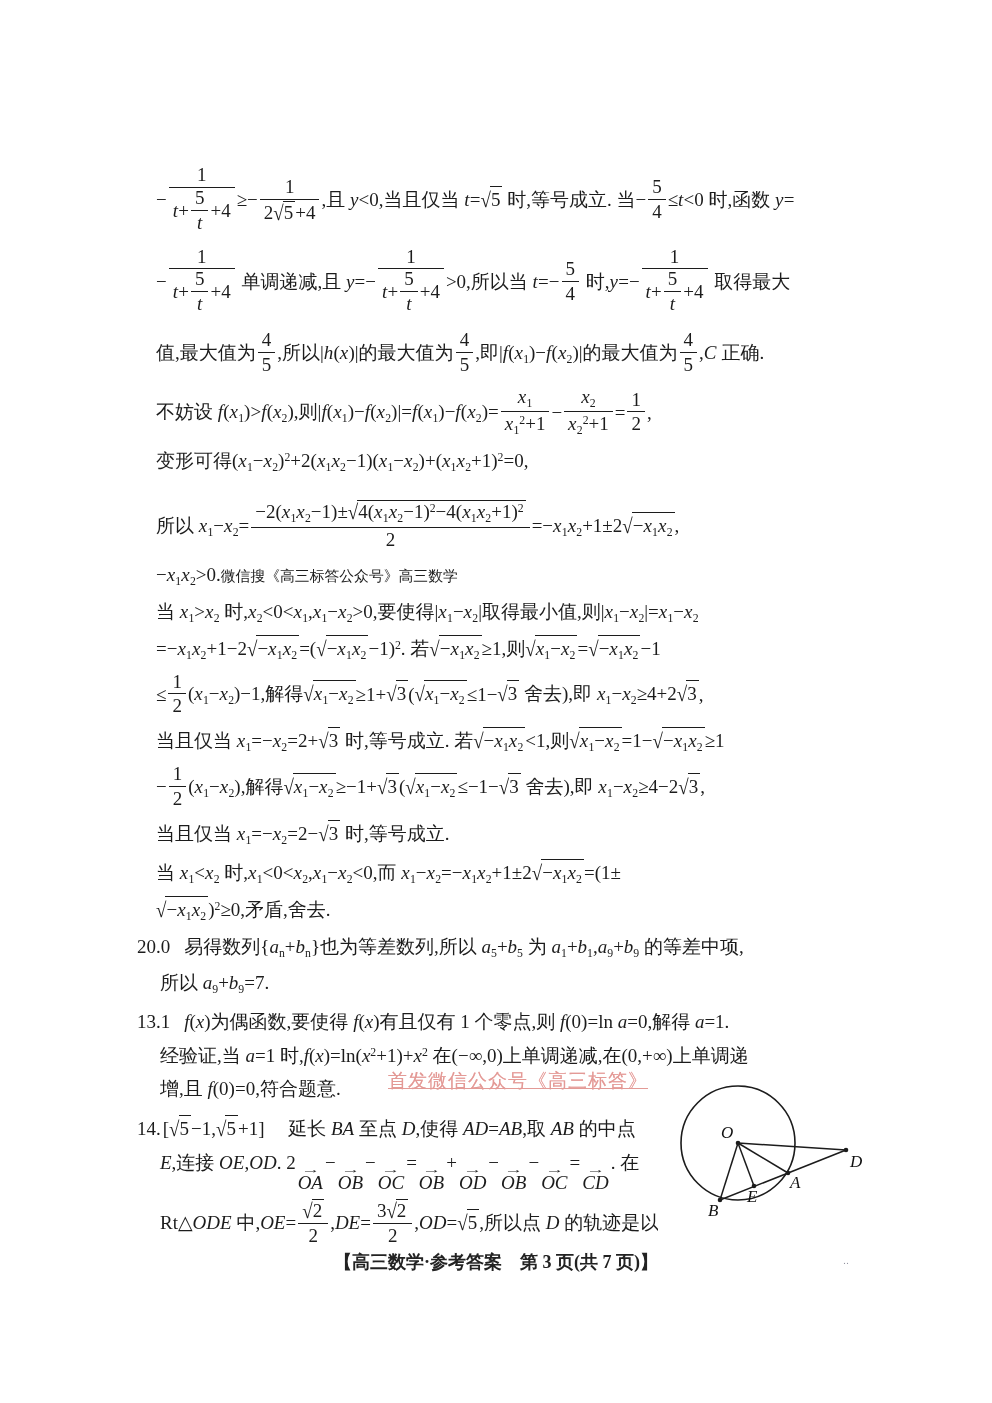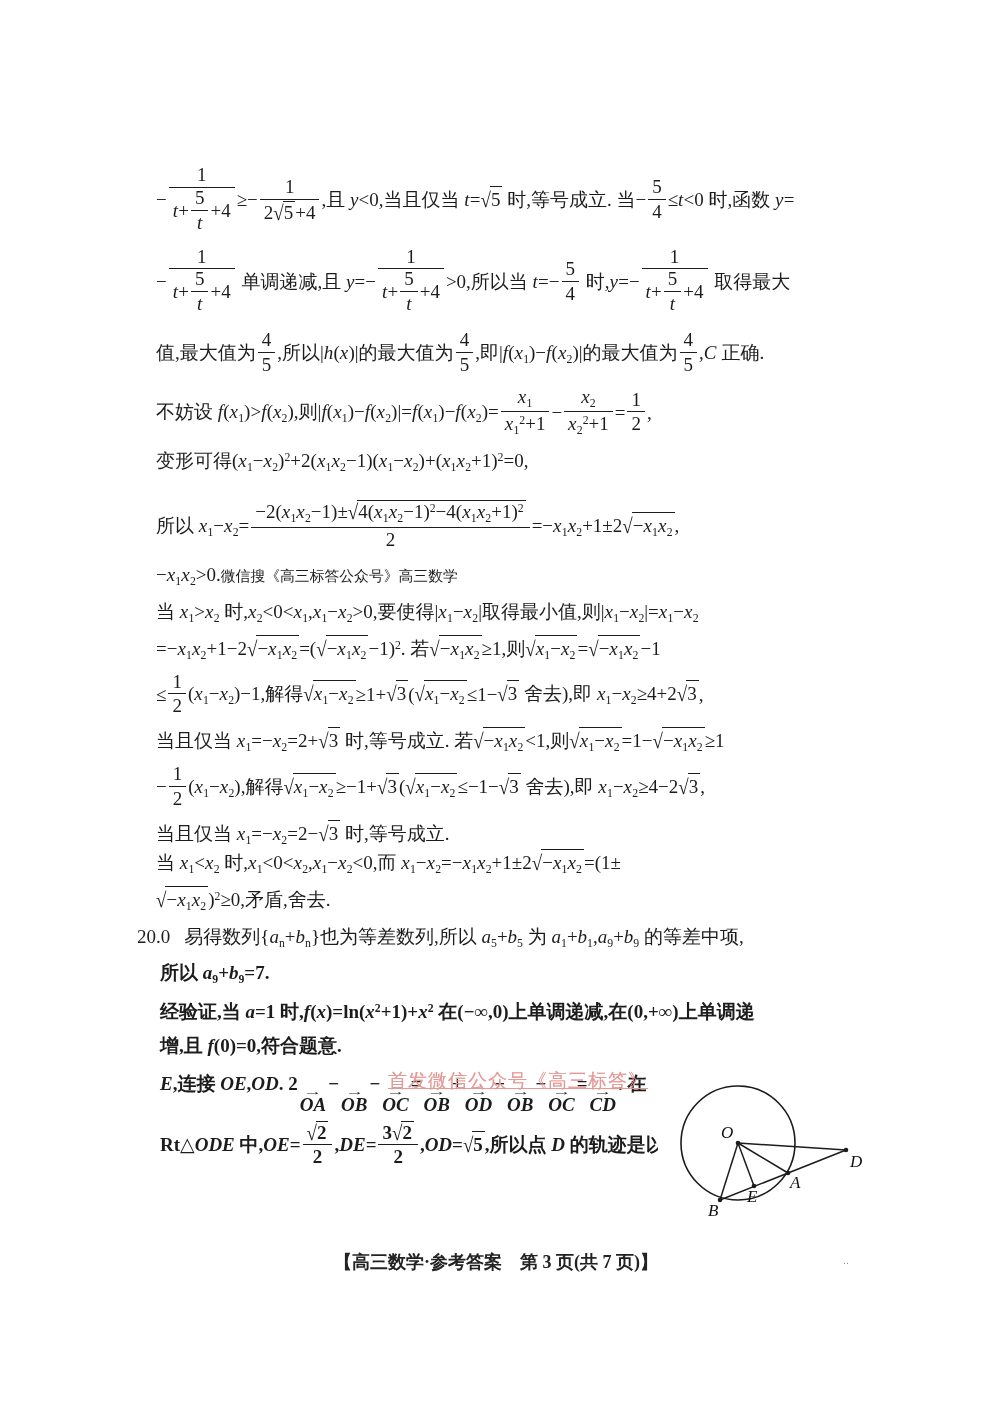--- a/index.html
+++ b/index.html
@@ -26,21 +26,21 @@
   .sqrt>.rad{display:inline-block;border-top:1.4px solid #1c1c1c;padding:0 2px 0 1px;}
   
   .vec{display:inline-flex;flex-direction:column;align-items:center;vertical-align:-0.25em;line-height:1;margin:0 2px;}
   .vec>.ar{font-size:0.6em;line-height:0.5;transform:scaleX(1.7);}
   .vec>.vl{line-height:1.05;}
   .smalltext{font-size:0.78em;}
   
   .item-line{margin-bottom:8px;white-space:nowrap;}
   .inum{display:inline-block;margin-right:14px;}
   .inum14{display:inline-block;margin-right:2px;}
-  .cont{margin-left:23px;font-weight:bold;}
+  .cont{margin-left:23px;}
   .item14 .mline,.item14 .item-line{max-width:552px;}
   
   .watermark{
     position:absolute;left:388px;top:1068px;font-size:19px;
     color:rgba(222,188,140,0.9);
     text-shadow:0 0 0 rgba(230,120,120,0.5);
     color:#e39a96;z-index:3;letter-spacing:1px;text-decoration:underline;
   }
   
   .footer{position:absolute;left:0;top:1250px;width:992px;text-align:center;font-size:18px;font-weight:bold;color:#222;}
@@ -62,36 +62,38 @@
       <div class="mline" style="margin-bottom:10px"><span>值,最大值为</span><span class="frac"><span class="num"><span>4</span></span><span class="den"><span>5</span></span></span><span>,所以|<i>h</i>(<i>x</i>)|的最大值为</span><span class="frac"><span class="num"><span>4</span></span><span class="den"><span>5</span></span></span><span>,即|<i>f</i>(<i>x</i><sub>1</sub>)−<i>f</i>(<i>x</i><sub>2</sub>)|的最大值为</span><span class="frac"><span class="num"><span>4</span></span><span class="den"><span>5</span></span></span><span>,<i>C</i> 正确.</span></div>
       <div class="mline" style="margin-bottom:8px"><span>不妨设 <i>f</i>(<i>x</i><sub>1</sub>)&gt;<i>f</i>(<i>x</i><sub>2</sub>),则|<i>f</i>(<i>x</i><sub>1</sub>)−<i>f</i>(<i>x</i><sub>2</sub>)|=<i>f</i>(<i>x</i><sub>1</sub>)−<i>f</i>(<i>x</i><sub>2</sub>)=</span><span class="frac"><span class="num"><span><i>x</i><sub>1</sub></span></span><span class="den"><span><i>x</i><sub>1</sub><sup>2</sup>+1</span></span></span><span>−</span><span class="frac"><span class="num"><span><i>x</i><sub>2</sub></span></span><span class="den"><span><i>x</i><sub>2</sub><sup>2</sup>+1</span></span></span><span>=</span><span class="frac"><span class="num"><span>1</span></span><span class="den"><span>2</span></span></span><span>,</span></div>
       <div class="mline" style="margin-bottom:26px"><span>变形可得(<i>x</i><sub>1</sub>−<i>x</i><sub>2</sub>)<sup>2</sup>+2(<i>x</i><sub>1</sub><i>x</i><sub>2</sub>−1)(<i>x</i><sub>1</sub>−<i>x</i><sub>2</sub>)+(<i>x</i><sub>1</sub><i>x</i><sub>2</sub>+1)<sup>2</sup>=0,</span></div>
       <div class="mline" style="margin-bottom:9px"><span>所以 <i>x</i><sub>1</sub>−<i>x</i><sub>2</sub>=</span><span class="frac"><span class="num"><span>−2(<i>x</i><sub>1</sub><i>x</i><sub>2</sub>−1)±</span><span class="sqrt"><span class="rsign">√</span><span class="rad"><span>4(<i>x</i><sub>1</sub><i>x</i><sub>2</sub>−1)<sup>2</sup>−4(<i>x</i><sub>1</sub><i>x</i><sub>2</sub>+1)<sup>2</sup></span></span></span></span><span class="den"><span>2</span></span></span><span>=−<i>x</i><sub>1</sub><i>x</i><sub>2</sub>+1±2</span><span class="sqrt"><span class="rsign">√</span><span class="rad"><span>−<i>x</i><sub>1</sub><i>x</i><sub>2</sub></span></span></span><span>,</span></div>
       <div class="mline" style="margin-bottom:9px"><span>−<i>x</i><sub>1</sub><i>x</i><sub>2</sub>&gt;0.</span><span class="smalltext">微信搜《高三标答公众号》高三数学</span></div>
       <div class="mline" style="margin-bottom:8px"><span>当 <i>x</i><sub>1</sub>&gt;<i>x</i><sub>2</sub> 时,<i>x</i><sub>2</sub>&lt;0&lt;<i>x</i><sub>1</sub>,<i>x</i><sub>1</sub>−<i>x</i><sub>2</sub>&gt;0,要使得|<i>x</i><sub>1</sub>−<i>x</i><sub>2</sub>|取得最小值,则|<i>x</i><sub>1</sub>−<i>x</i><sub>2</sub>|=<i>x</i><sub>1</sub>−<i>x</i><sub>2</sub></span></div>
       <div class="mline" style="margin-bottom:9px"><span>=−<i>x</i><sub>1</sub><i>x</i><sub>2</sub>+1−2</span><span class="sqrt"><span class="rsign">√</span><span class="rad"><span>−<i>x</i><sub>1</sub><i>x</i><sub>2</sub></span></span></span><span>=(</span><span class="sqrt"><span class="rsign">√</span><span class="rad"><span>−<i>x</i><sub>1</sub><i>x</i><sub>2</sub></span></span></span><span>−1)<sup>2</sup>. 若</span><span class="sqrt"><span class="rsign">√</span><span class="rad"><span>−<i>x</i><sub>1</sub><i>x</i><sub>2</sub></span></span></span><span>≥1,则</span><span class="sqrt"><span class="rsign">√</span><span class="rad"><span><i>x</i><sub>1</sub>−<i>x</i><sub>2</sub></span></span></span><span>=</span><span class="sqrt"><span class="rsign">√</span><span class="rad"><span>−<i>x</i><sub>1</sub><i>x</i><sub>2</sub></span></span></span><span>−1</span></div>
       <div class="mline" style="margin-bottom:8px"><span>≤</span><span class="frac"><span class="num"><span>1</span></span><span class="den"><span>2</span></span></span><span>(<i>x</i><sub>1</sub>−<i>x</i><sub>2</sub>)−1,解得</span><span class="sqrt"><span class="rsign">√</span><span class="rad"><span><i>x</i><sub>1</sub>−<i>x</i><sub>2</sub></span></span></span><span>≥1+</span><span class="sqrt"><span class="rsign">√</span><span class="rad"><span>3</span></span></span><span>(</span><span class="sqrt"><span class="rsign">√</span><span class="rad"><span><i>x</i><sub>1</sub>−<i>x</i><sub>2</sub></span></span></span><span>≤1−</span><span class="sqrt"><span class="rsign">√</span><span class="rad"><span>3</span></span></span><span> 舍去),即 <i>x</i><sub>1</sub>−<i>x</i><sub>2</sub>≥4+2</span><span class="sqrt"><span class="rsign">√</span><span class="rad"><span>3</span></span></span><span>,</span></div>
       <div class="mline" style="margin-bottom:9px"><span>当且仅当 <i>x</i><sub>1</sub>=−<i>x</i><sub>2</sub>=2+</span><span class="sqrt"><span class="rsign">√</span><span class="rad"><span>3</span></span></span><span> 时,等号成立. 若</span><span class="sqrt"><span class="rsign">√</span><span class="rad"><span>−<i>x</i><sub>1</sub><i>x</i><sub>2</sub></span></span></span><span>&lt;1,则</span><span class="sqrt"><span class="rsign">√</span><span class="rad"><span><i>x</i><sub>1</sub>−<i>x</i><sub>2</sub></span></span></span><span>=1−</span><span class="sqrt"><span class="rsign">√</span><span class="rad"><span>−<i>x</i><sub>1</sub><i>x</i><sub>2</sub></span></span></span><span>≥1</span></div>
       <div class="mline" style="margin-bottom:8px"><span>−</span><span class="frac"><span class="num"><span>1</span></span><span class="den"><span>2</span></span></span><span>(<i>x</i><sub>1</sub>−<i>x</i><sub>2</sub>),解得</span><span class="sqrt"><span class="rsign">√</span><span class="rad"><span><i>x</i><sub>1</sub>−<i>x</i><sub>2</sub></span></span></span><span>≥−1+</span><span class="sqrt"><span class="rsign">√</span><span class="rad"><span>3</span></span></span><span>(</span><span class="sqrt"><span class="rsign">√</span><span class="rad"><span><i>x</i><sub>1</sub>−<i>x</i><sub>2</sub></span></span></span><span>≤−1−</span><span class="sqrt"><span class="rsign">√</span><span class="rad"><span>3</span></span></span><span> 舍去),即 <i>x</i><sub>1</sub>−<i>x</i><sub>2</sub>≥4−2</span><span class="sqrt"><span class="rsign">√</span><span class="rad"><span>3</span></span></span><span>,</span></div>
-      <div class="mline" style="margin-bottom:0"><span>当且仅当 <i>x</i><sub>1</sub>=−<i>x</i><sub>2</sub>=2−</span><span class="sqrt"><span class="rsign">√</span><span class="rad"><span>3</span></span></span><span> 时,等号成立.</span></div>
+      <div class="mline" style="margin-bottom:10px"><span>当且仅当 <i>x</i><sub>1</sub>=−<i>x</i><sub>2</sub>=2−</span><span class="sqrt"><span class="rsign">√</span><span class="rad"><span>3</span></span></span><span> 时,等号成立.</span></div>
       <div class="mline" style="margin-bottom:8px"><span>当 <i>x</i><sub>1</sub>&lt;<i>x</i><sub>2</sub> 时,<i>x</i><sub>1</sub>&lt;0&lt;<i>x</i><sub>2</sub>,<i>x</i><sub>1</sub>−<i>x</i><sub>2</sub>&lt;0,而 <i>x</i><sub>1</sub>−<i>x</i><sub>2</sub>=−<i>x</i><sub>1</sub><i>x</i><sub>2</sub>+1±2</span><span class="sqrt"><span class="rsign">√</span><span class="rad"><span>−<i>x</i><sub>1</sub><i>x</i><sub>2</sub></span></span></span><span>=(1±</span></div>
       <div class="mline" style="margin-bottom:9px"><span class="sqrt"><span class="rsign">√</span><span class="rad"><span>−<i>x</i><sub>1</sub><i>x</i><sub>2</sub></span></span></span><span>)<sup>2</sup>≥0,矛盾,舍去.</span></div>
     </div>
 
     <div class="item">
       <div class="item-line"><span class="inum">20.0</span><span><span>易得数列{<i>a</i><sub>n</sub>+<i>b</i><sub>n</sub>}也为等差数列,所以 <i>a</i><sub>5</sub>+<i>b</i><sub>5</sub> 为 <i>a</i><sub>1</sub>+<i>b</i><sub>1</sub>,<i>a</i><sub>9</sub>+<i>b</i><sub>9</sub> 的等差中项,</span></span></div>
       <div class="item-line cont" style="margin-bottom:11px"><span>所以 <i>a</i><sub>9</sub>+<i>b</i><sub>9</sub>=7.</span></div>
     </div>
 
     <div class="item">
+      <div class="item-line"><span class="inum">13.1</span><span><span><i>f</i>(<i>x</i>)为偶函数,要使得 <i>f</i>(<i>x</i>)有且仅有 1 个零点,则 <i>f</i>(0)=ln <i>a</i>=0,解得 <i>a</i>=1.</span></span></div>
       <div class="item-line cont"><span>经验证,当 <i>a</i>=1 时,<i>f</i>(<i>x</i>)=ln(<i>x</i><sup>2</sup>+1)+<i>x</i><sup>2</sup> 在(−∞,0)上单调递减,在(0,+∞)上单调递</span></div>
       <div class="item-line cont" style="margin-bottom:13px"><span>增,且 <i>f</i>(0)=0,符合题意.</span></div>
     </div>
 
     <div class="item item14">
+      <div class="item-line"><span class="inum14">14.</span><span><span>[</span><span class="sqrt"><span class="rsign">√</span><span class="rad"><span>5</span></span></span><span>−1,</span><span class="sqrt"><span class="rsign">√</span><span class="rad"><span>5</span></span></span><span>+1]　 延长 <i>BA</i> 至点 <i>D</i>,使得 <i>AD</i>=<i>AB</i>,取 <i>AB</i> 的中点</span></span></div>
       <div class="item-line cont"><span><i>E</i>,连接 <i>OE</i>,<i>OD</i>. 2</span><span class="vec">
             <span class="ar">→</span>
             <span class="vl"><i>OA</i></span>
           </span><span>−</span><span class="vec">
             <span class="ar">→</span>
             <span class="vl"><i>OB</i></span>
           </span><span>−</span><span class="vec">
             <span class="ar">→</span>
             <span class="vl"><i>OC</i></span>
           </span><span>=</span><span class="vec">

